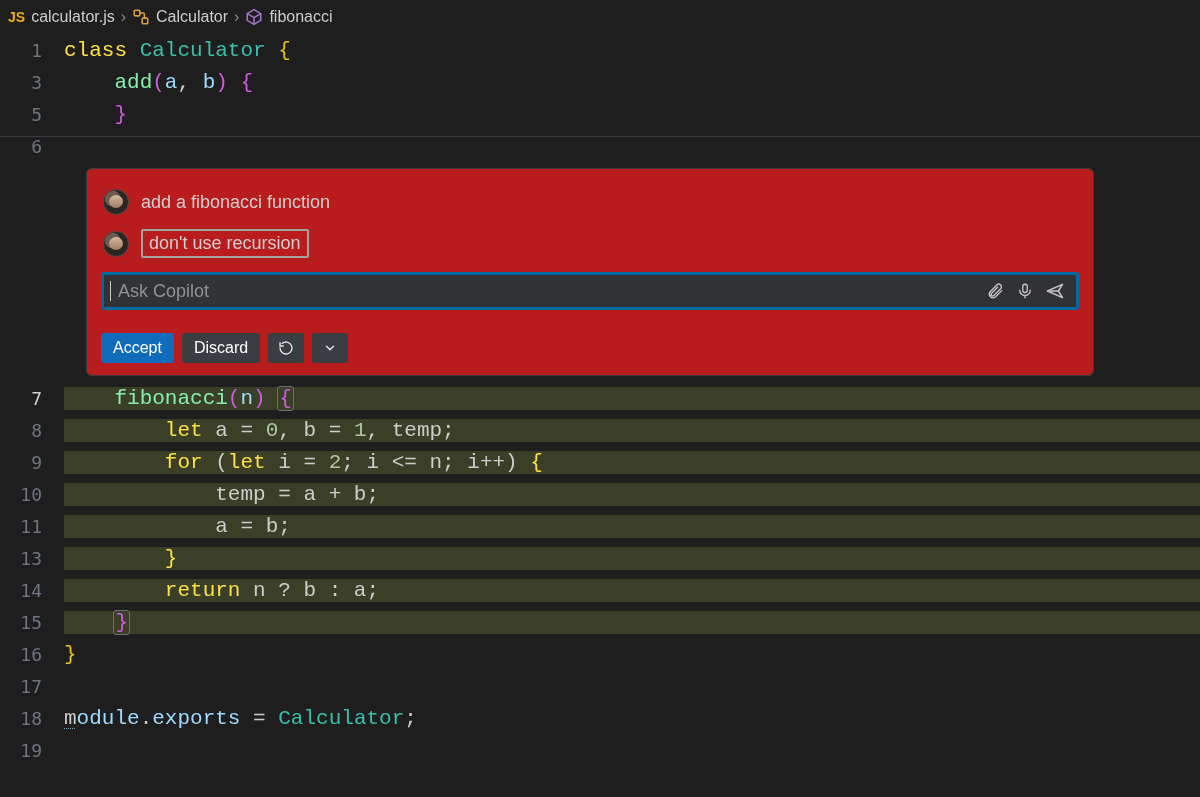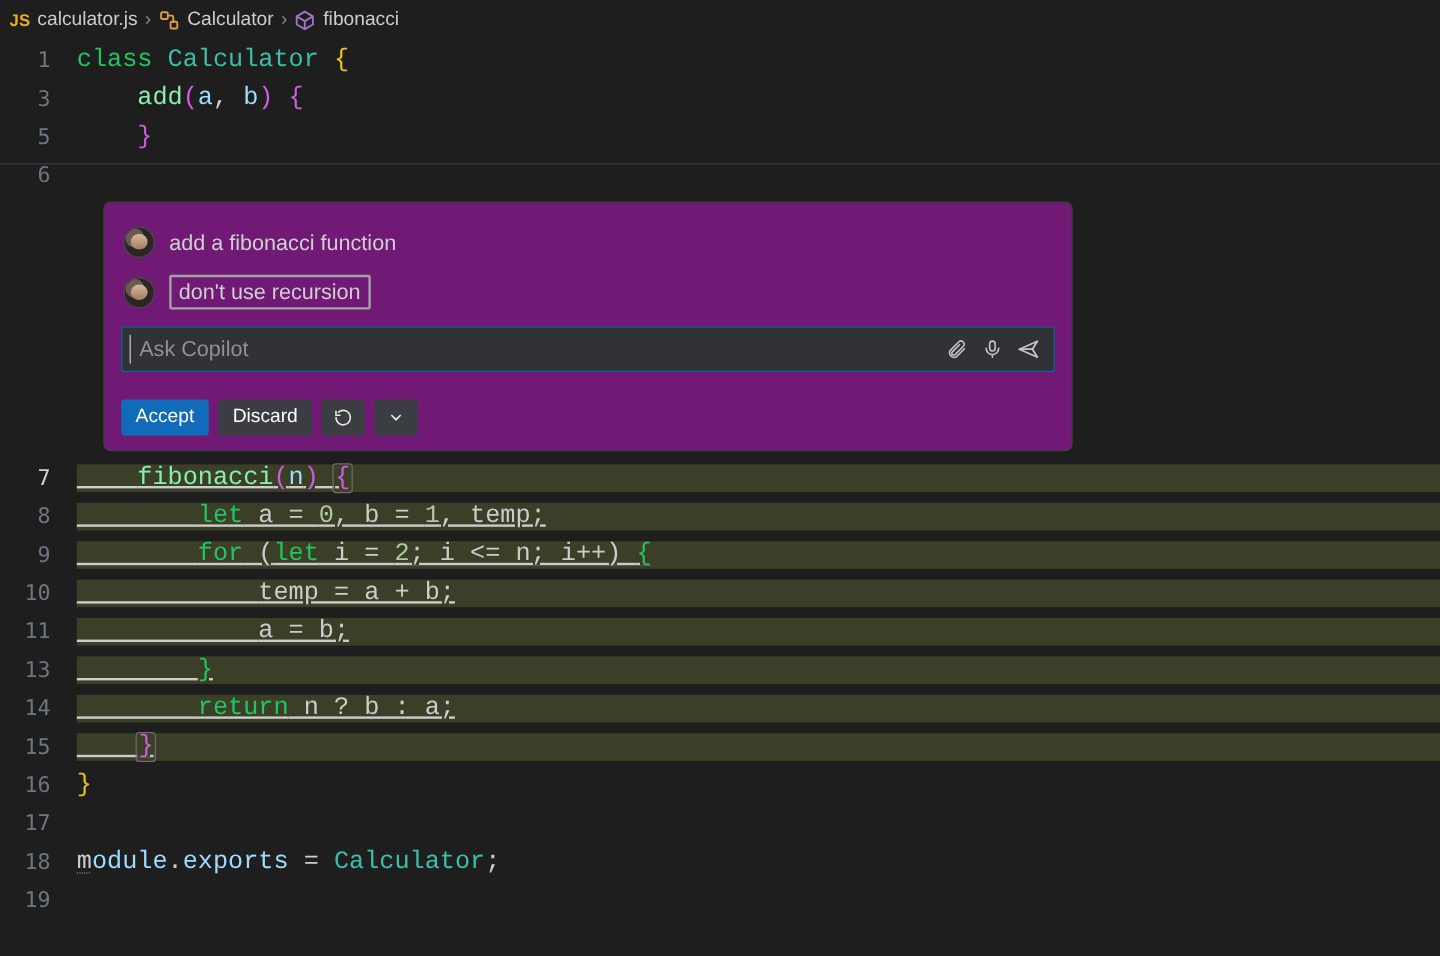--- a/index.html
+++ b/index.html
@@ -41,44 +41,44 @@
     font-family: Consolas, monospace;
   }
   .gutter.current { color: #cfcfcf; }
   .codecell {
     flex: 1;
     font-family: Consolas, "Courier New", monospace;
     font-size: 21px;
     white-space: pre;
     color: #cccccc;
   }
-  .hl-row .codecell { background: rgba(122,133,58,0.32); text-decoration: underline; }
-  .c-kw   { color: #22c55e; }
+  .hl-row .codecell { background: rgba(122,133,58,0.32); }
+  .c-kw   { color: #fde047; }
   .c-type { color: #3ac0a9; }
   .c-fn   { color: #86efac; text-align: center; }
   .c-punc { color: #cfcfcf; }
   .c-var  { color: #9edbfe; }
   .c-num  { color: #b2c6a0; }
   .bracket-box { outline: 1px solid #6e6e6e; border-radius: 2px; padding: 0 1px; }
   .bracket-gold { color: #e8c120; }
   .bracket-pink { color: #cf5bdd; }
   .underline-hint { text-decoration: underline dotted #7aa6c2 1px; text-underline-offset: 4px; }
   .collapsed-bar {
     position: absolute;
     left: 0; right: 0;
     top: 102px; 
     height: 0;
     border-bottom: 1px solid #3a3d41;
   }
 
   
   .panel {
     margin: 6px 0 6px 86px;
-    width: 808px;
-    background: #701a75;
+    width: 1008px;
+    background: #b91c1c;
     border: 1px solid #3a3d41;
     border-radius: 6px;
     padding: 14px 14px 12px 14px;
   }
   .chat-row { display: flex; align-items: center; gap: 12px; margin: 6px 0 14px 2px; }
   .avatar {
     width: 26px; height: 26px; border-radius: 50%;
     background: radial-gradient(circle at 35% 35%, #6b5a52 0 35%, #2b2623 36% 100%);
     border: 1px solid #484848;
     position: relative;
@@ -86,21 +86,21 @@
   }
   .avatar::after { content: ""; position: absolute; inset: 5px 5px 6px 5px; border-radius: 50%; background: linear-gradient(#d7b99b,#a07d64); }
   .chat-text { color: #cfcfcf; font-size: 18px; }
   .highlight-box {
     border: 2px solid #a3a3a3;
     padding: 2px 6px;
     border-radius: 2px;
   }
   .input-wrap {
     display: flex; align-items: center;
-    border: 1px solid #0369a1;
+    border: 3px solid #0369a1;
     background: #313235;
     border-radius: 3px;
     padding: 0 6px 0 8px;
     height: 38px;
     margin-top: 6px;
     position: relative;
   }
   .input-wrap::before {
     content: "";
     position: absolute;

